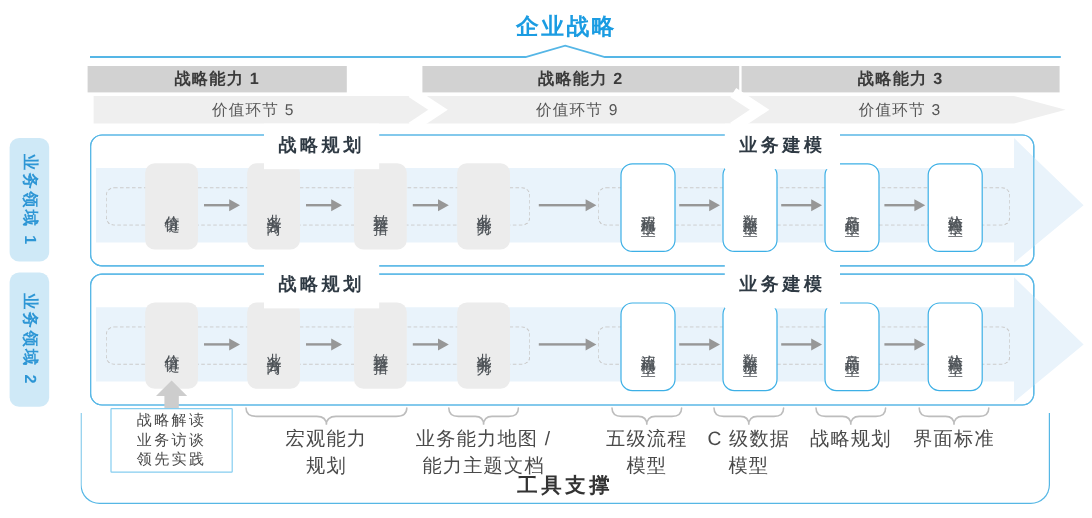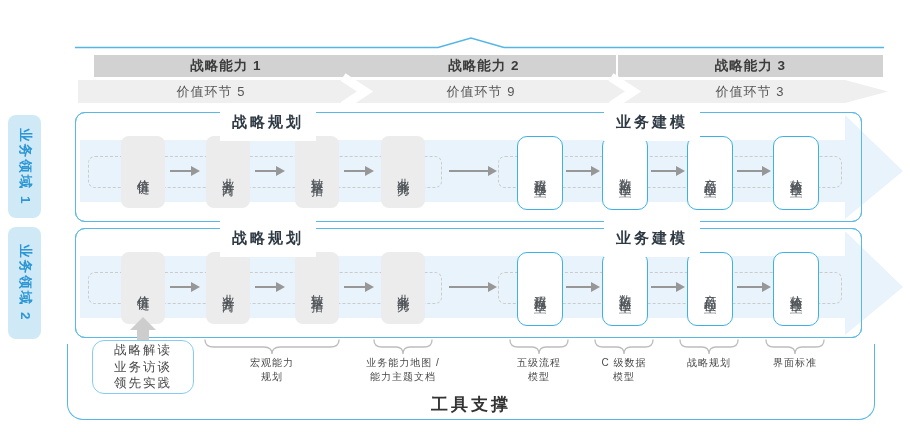--- a/index.html
+++ b/index.html
@@ -38,43 +38,44 @@
                  border-left:9px solid #979797;border-top:5px solid transparent;border-bottom:5px solid transparent;}
   .panelline{position:absolute;left:75px;top:0;width:785px;height:108px;border:1.2px solid #5ab8e6;
              border-radius:10px;z-index:4;pointer-events:none;background:transparent;}
   .sechdr{position:absolute;top:-9px;transform:translateX(-50%);background:#fff;padding:10px 12px;
           font-size:15px;font-weight:bold;color:#2f3a44;letter-spacing:3px;z-index:5;line-height:18px;}
   
   .uphead{position:absolute;left:130px;top:317px;width:0;height:0;border-left:13px solid transparent;
           border-right:13px solid transparent;border-bottom:13px solid #cdcdcd;z-index:6;}
   .upshaft{position:absolute;left:137px;top:330px;width:12px;height:12px;background:#cdcdcd;z-index:6;}
   .practice{position:absolute;left:92px;top:340px;width:100px;height:52px;border:1.2px solid #85cdf0;
-            border-radius:12px;background:#fff;display:flex;align-items:center;justify-content:center;
+            border-radius:1px;background:#fff;display:flex;align-items:center;justify-content:center;
             font-size:12.5px;color:#4a4a4a;text-align:center;white-space:pre-line;line-height:1.35;
             letter-spacing:2px;z-index:6;}
   .brace{position:absolute;top:339px;height:16px;overflow:visible;z-index:6;}
-  .anno{position:absolute;top:356px;transform:translateX(-50%);font-size:10px;color:#4a4a4a;
+  .anno{position:absolute;top:356px;transform:translateX(-50%);font-size:16px;color:#4a4a4a;
         text-align:center;white-space:pre-line;line-height:1.35;letter-spacing:1px;z-index:6;}
   
   .toolbox{position:absolute;left:67px;top:344px;width:806px;height:75px;border:1.5px solid #56b7e5;
            border-top:none;border-radius:0 0 16px 16px;z-index:1;}
   .toollabel{position:absolute;left:0;right:0;bottom:3px;text-align:center;font-size:17px;
              font-weight:bold;color:#333;letter-spacing:3px;}
 </style>
 </head>
 <body>
 
 <div class="titlebar">
+  <span>企业战略</span>
 </div>
 
 <svg class="roof">
   <polyline points="3,12.5 366,12.5 399,3 432,12.5 812,12.5" fill="none" stroke="#55b6e6" stroke-width="1.5"></polyline>
 </svg>
 
-<div class="capbar" style="left:94px;width:264px;">
+<div class="capbar" style="left:73px;width:216px;">
     <span>战略能力 1</span>
   </div>
 <div class="capbar" style="left:352px;width:264px;">
     <span>战略能力 2</span>
   </div>
 <div class="capbar" style="left:618px;width:265px;">
     <span>战略能力 3</span>
   </div>
 
 <svg class="vband">

